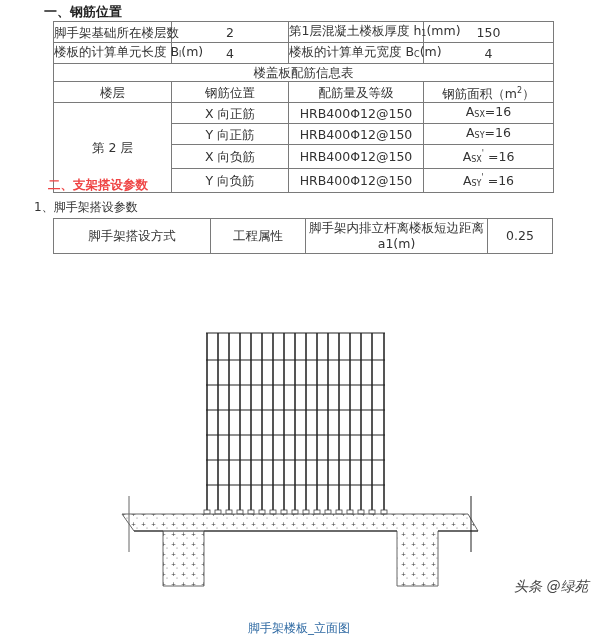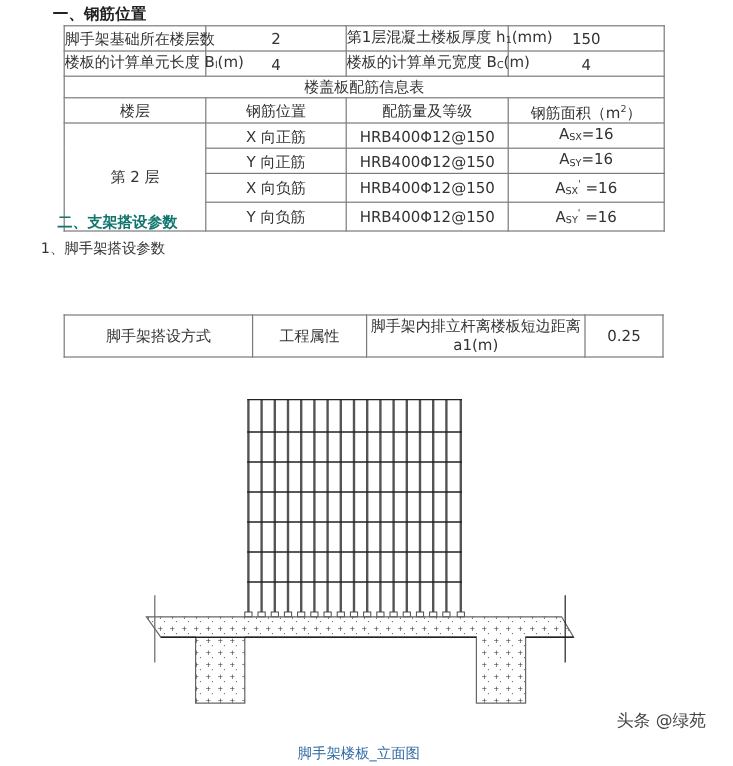--- a/index.html
+++ b/index.html
@@ -1,32 +1,32 @@
 <!DOCTYPE html>
 <html><head>
 <meta charset="utf-8">
 <style>
   html, body { margin:0; padding:0; background:#ffffff; }
   body { width:611px; height:638px; position:relative; overflow:hidden;
          font-family:"DejaVu Sans", "Liberation Sans", sans-serif; color:#333; }
   .h1 { position:absolute; left:44px; top:3px; font-size:13px; font-weight:bold; color:#222; }
-  .h2 { position:absolute; left:48px; top:177px; font-size:12.5px; font-weight:bold; color:#0f766e; }
+  .h2 { position:absolute; left:48px; top:177px; font-size:12.5px; font-weight:bold; color:#ef4444; }
   .h3 { position:absolute; left:34px; top:199px; font-size:12px; color:#333; }
   table { border-collapse:collapse; position:absolute; table-layout:fixed; }
   td { border:1.5px solid #7a7a7a; text-align:center; font-size:12.5px; color:#333;
        padding:0; line-height:17px; white-space:nowrap; }
   #t1 { left:53px; top:21px; width:500px; }
   #t1 td { height:17px; }
-  #t2 { left:53px; top:218px; width:499px;margin-top:44px; }
+  #t2 { left:53px; top:218px; width:499px; }
   #t2 td { height:34px; line-height:16px; white-space:normal; }
   .sub { font-size:8px; vertical-align:-1px; }
   .sup { font-size:8px; vertical-align:5px; }
   #diagram { position:absolute; left:80px; top:310px; width:450px; height:300px; }
   .caption { position:absolute; left:248px; top:620px; font-size:12px; color:#2f6aa3;text-align:right; }
-  .watermark { position:absolute; left:514px; top:592px; font-size:14px; color:#444; }
+  .watermark { position:absolute; left:514px; top:578px; font-size:14px; color:#444;font-style:italic; }
 </style>
 </head>
 <body>
 
 <div class="h1">一、钢筋位置</div>
 
 <table id="t1">
   <colgroup>
       <col style="width:118px">
       <col style="width:117px">

